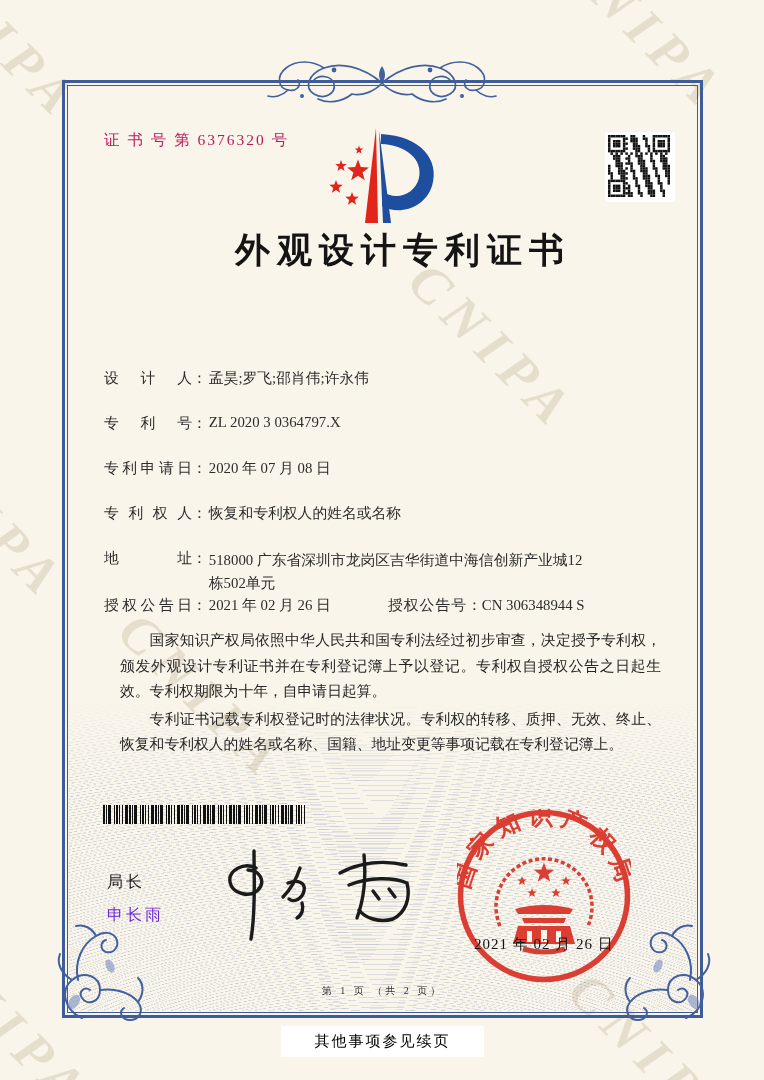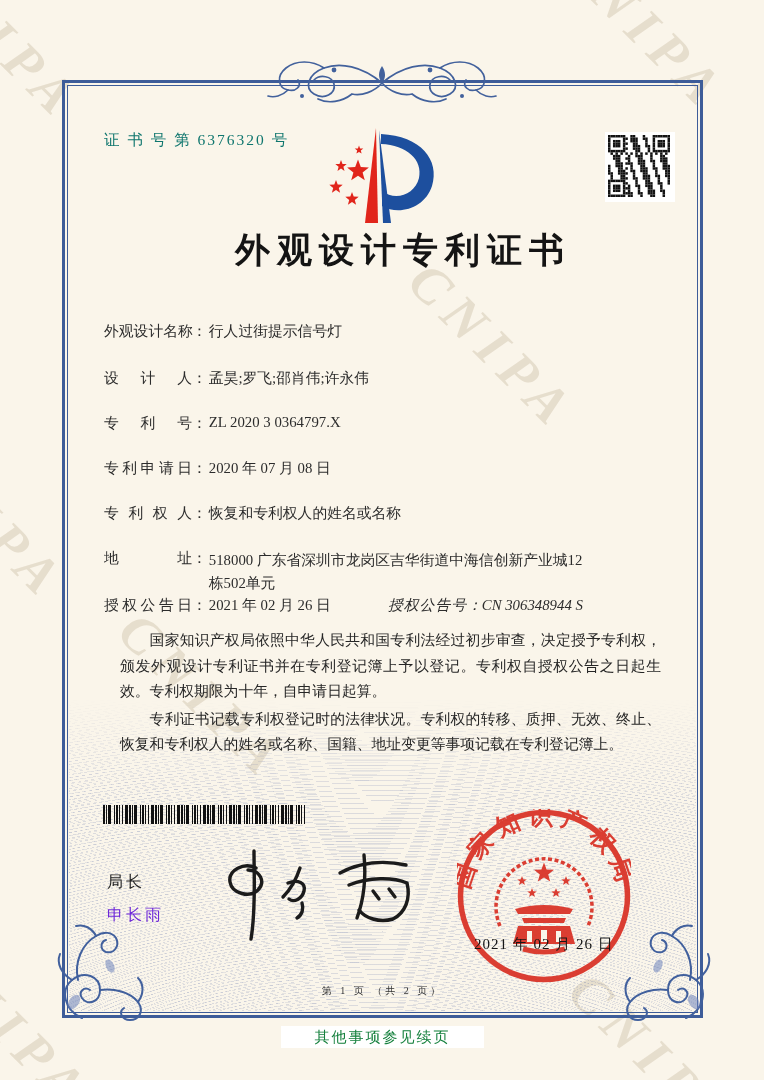--- a/index.html
+++ b/index.html
@@ -27,48 +27,48 @@
       repeating-radial-gradient(1000px 420px at 50% 132%, rgba(96,112,168,.20) 0 1px, transparent 1px 6px),
       repeating-radial-gradient(1200px 520px at 46% 140%, rgba(96,112,168,.13) 0 1px, transparent 1px 7px);
     -webkit-mask-image:linear-gradient(to top,#000 70%,transparent);
     mask-image:linear-gradient(to top,#000 70%,transparent);
   }
   .ornament-top{position:absolute;left:262px;top:56px;width:240px;height:52px;}
   .flourish{position:absolute;width:92px;height:102px;}
   .flourish.bl{left:52px;top:922px;}
   .flourish.br{left:624px;top:922px;transform:scaleX(-1);}
 
-  .certno{position:absolute;left:104px;top:130px;font-size:15.5px;letter-spacing:2px;color:#0f766e;}
+  .certno{position:absolute;left:104px;top:130px;font-size:15.5px;letter-spacing:2px;color:#be185d;}
   .logo{position:absolute;left:297px;top:126px;width:152px;height:104px;}
   .qr{position:absolute;left:605px;top:132px;width:70px;height:70px;background:#fff;padding:3px;box-sizing:border-box;}
   .title{
     position:absolute;left:62px;top:227px;width:641px;text-align:center;
     font-size:35px;font-weight:700;letter-spacing:7px;color:#141414;padding-left:7px;box-sizing:border-box;margin-left:17px;
   }
   .row{position:absolute;left:104px;font-size:14.8px;white-space:nowrap;color:#2c2c2c;}
   .flabel{display:inline-block;width:88px;text-align:justify;text-align-last:justify;vertical-align:top;}
   .fcolon{display:inline-block;vertical-align:top;}
   .fvalue{display:inline-block;vertical-align:top;margin-left:2px;}
   .fvalue.wrap{white-space:normal;width:382px;word-break:break-all;line-height:23px;}
-  .row .second{position:absolute;left:284px;top:0;white-space:nowrap;font-style:italic;}
+  .row .second{position:absolute;left:284px;top:0;white-space:nowrap;}
   .paras{
     position:absolute;left:104px;top:628px;width:557px;font-size:14.8px;line-height:25.5px;
     text-align:justify;color:#262626;
   }
   .paras p{margin:0 0 2px 16px;text-indent:2em;}
   .barcode{position:absolute;left:103px;top:805px;width:206px;height:19px;}
   .sig-title{position:absolute;left:107px;top:872px;font-size:16px;letter-spacing:3px;color:#222;}
   .sig-name{position:absolute;left:107px;top:905px;font-size:16px;letter-spacing:3px;color:#6d28d9;font-family:Liberation Mono, monospace;}
   .sig-hand{position:absolute;left:212px;top:846px;width:212px;height:98px;}
   .seal{position:absolute;left:457px;top:809px;width:174px;height:174px;opacity:.93;}
   .seal-date{position:absolute;left:474px;top:935px;font-size:15px;letter-spacing:1px;color:#151515;z-index:5;}
   .pagefoot{position:absolute;left:62px;top:984px;width:641px;text-align:center;font-size:10px;letter-spacing:3px;color:#333;}
   .continuation{
-    position:absolute;left:281px;top:1026px;width:203px;height:22px;background:#fff;
-    display:flex;align-items:center;justify-content:center;font-size:15px;letter-spacing:2px;color:#15803d;font-family:Liberation Serif, serif;
+    position:absolute;left:281px;top:1026px;width:203px;height:31px;background:#fff;
+    display:flex;align-items:center;justify-content:center;font-size:15px;letter-spacing:2px;color:#000000;font-family:Liberation Serif, serif;
   }
 </style>
 </head>
 <body>
 
 <div class="page">
 
   <div class="wm" style="left:-55px;top:-60px">CNIPA</div>
   <div class="wm" style="left:590px;top:-70px">CNIPA</div>
   <div class="wm" style="left:440px;top:250px">CNIPA</div>
@@ -437,23 +437,20 @@
         <rect x="22.32" y="59.52" width="2.48" height="2.48" fill="#111"></rect>
         <rect x="32.24" y="59.52" width="2.48" height="2.48" fill="#111"></rect>
         <rect x="42.16" y="59.52" width="2.48" height="2.48" fill="#111"></rect>
         <rect x="44.64" y="59.52" width="2.48" height="2.48" fill="#111"></rect>
         <rect x="54.56" y="59.52" width="2.48" height="2.48" fill="#111"></rect>
       </svg>
   </div>
 
   <div class="title">外观设计专利证书</div>
 
-  <div class="row" style="top:322px">
-    <span class="flabel">外观设计名称</span><span class="fcolon">：</span><span class="fvalue">行人过街提示信号灯</span>
-  </div>
   <div class="row" style="top:369px">
     <span class="flabel">设计人</span><span class="fcolon">：</span><span class="fvalue">孟昊;罗飞;邵肖伟;许永伟</span>
   </div>
   <div class="row" style="top:414px">
     <span class="flabel">专利号</span><span class="fcolon">：</span><span class="fvalue">ZL 2020 3 0364797.X</span>
   </div>
   <div class="row" style="top:459px">
     <span class="flabel">专利申请日</span><span class="fcolon">：</span><span class="fvalue">2020 年 07 月 08 日</span>
   </div>
   <div class="row" style="top:504px">

